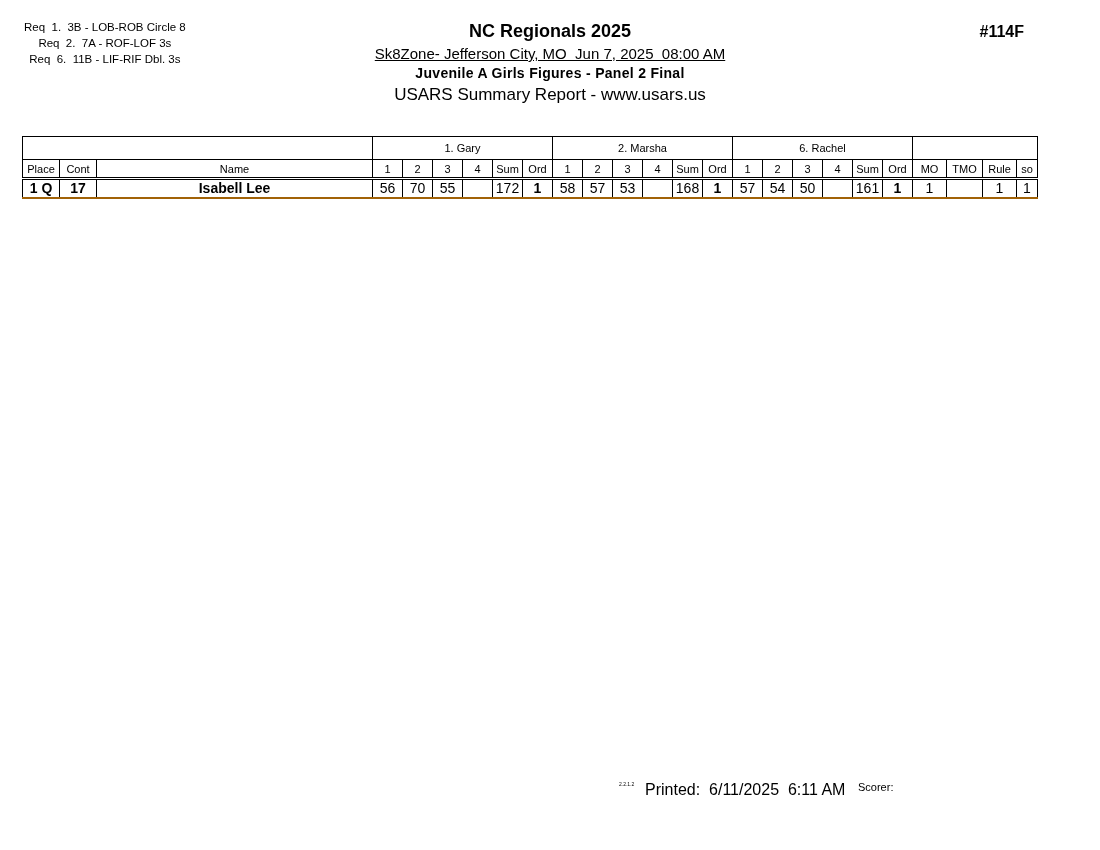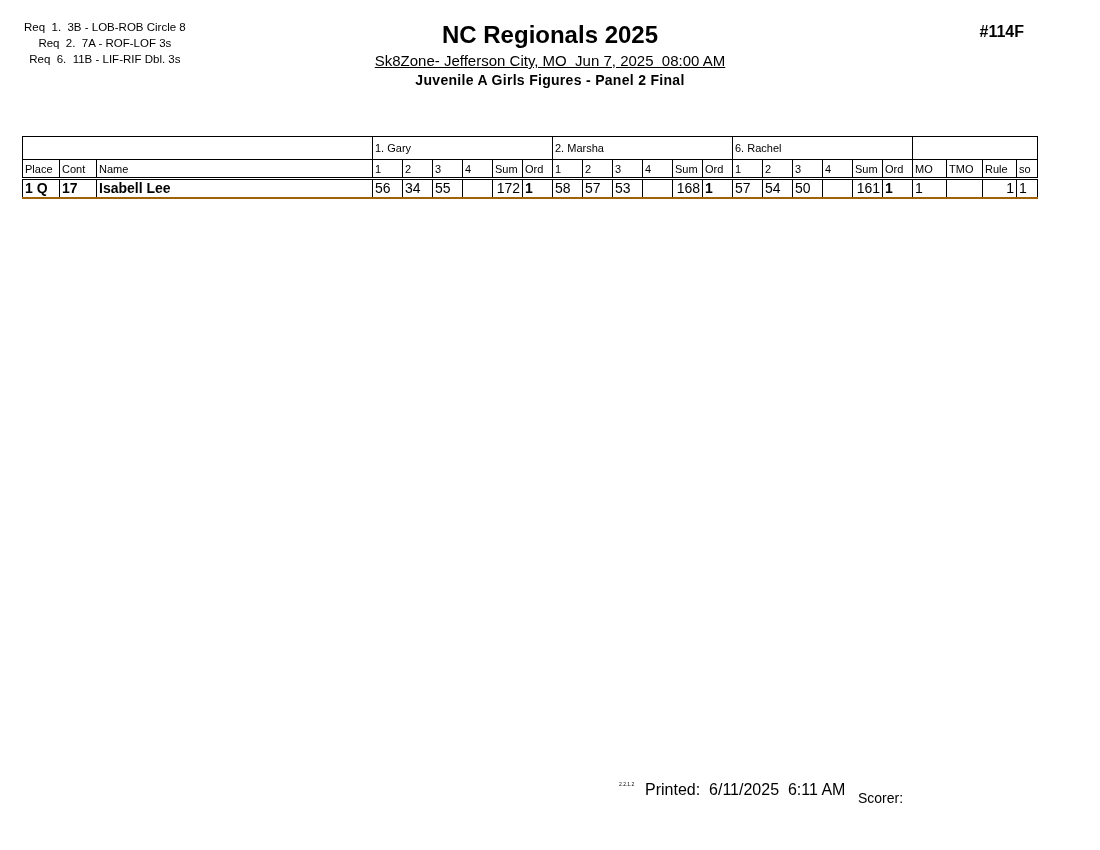--- a/index.html
+++ b/index.html
@@ -8,68 +8,69 @@
     width:1100px; height:850px; position:relative; overflow:hidden;
     font-family:"Liberation Sans", sans-serif; color:#000;
   }
   .pre { white-space:pre; }
 
   
   .req-block { position:absolute; left:24px; top:19px; font-size:11.5px; line-height:16px;text-align:center; }
 
   
   .title-block { position:absolute; left:0; top:21px; width:1100px; text-align:center; }
-  .t1 { font-size:24px; font-weight:bold; margin-bottom:3px; }
+  .t1 { font-size:18px; font-weight:bold; margin-bottom:3px; }
   .t2 { font-size:15px; margin-bottom:3px;text-decoration:underline; }
   .t3 { font-size:14px; font-weight:bold; letter-spacing:.3px; margin-bottom:4px; }
   .t4 { font-size:17px; }
 
   .event-number { position:absolute; right:76px; top:23px; font-size:16px; font-weight:bold; }
 
   
   table.results {
     position:absolute; left:22px; top:136px;
     border-collapse:collapse; table-layout:fixed;
   }
   table.results td {
-    border:1px solid #000; font-size:11px; 
+    border:1px solid #000; font-size:11px; text-align:center;
     padding:0 2px; overflow:hidden; white-space:nowrap;
   }
   tr.judge-row td { height:23px; }
   tr.head-row td  { height:19px; border-bottom:3px double #000; }
   tr.data-row td  { height:19px; font-size:14px; border-bottom:2px solid #a16207; }
 
   td.nob { border:none; background:transparent; }
   td.jbox { text-align:left; padding-left:5px; font-size:11px; }
   td.namehead { text-align:left; padding-left:4px; }
   td.ord { border-left:4px solid #000; border-right:4px solid #000; }
   tr.data-row td.ord { font-weight:bold; }
   td.sumcell { text-align:right; padding-right:3px; }
   td.rulecell { text-align:right; padding-right:4px; }
   .b { font-weight:bold; }
   td.namecell { text-align:left; padding-left:4px; }
 
   
   .footer-version { position:absolute; left:619px; top:781px; font-size:5px; }
   .footer-printed { position:absolute; left:645px; top:781px; font-size:16px; }
-  .footer-scorer  { position:absolute; left:858px; top:781px; font-size:14px;margin-top:9px; }
+  .footer-scorer  { position:absolute; left:858px; top:781px; font-size:11px; }
 </style>
 </head>
 <body>
 
 <div class="req-block">
   <div class="pre">Req  1.  3B - LOB-ROB Circle 8</div>
   <div class="pre">Req  2.  7A - ROF-LOF 3s</div>
   <div class="pre">Req  6.  11B - LIF-RIF Dbl. 3s</div>
 </div>
 
 <div class="title-block">
   <div class="t1">NC Regionals 2025</div>
   <div class="t2 pre">Sk8Zone- Jefferson City, MO  Jun 7, 2025  08:00 AM</div>
   <div class="t3">Juvenile A Girls Figures - Panel 2 Final</div>
+  <div class="t4">USARS Summary Report - www.usars.us</div>
 </div>
 
 <div class="event-number">#114F</div>
 
 <table class="results">
   <colgroup>
     <col style="width:37px">
       <col style="width:37px">
       <col style="width:276px">
     <col style="width:30px">
@@ -133,21 +134,21 @@
     <td>TMO</td>
     <td>Rule</td>
     <td>so</td>
   </tr>
   <tr class="data-row">
     <td class="b">1 Q</td>
     <td class="b">17</td>
     <td class="b namecell">Isabell Lee</td>
 
     <td>56</td>
-    <td>34</td>
+    <td>70</td>
     <td>55</td>
     <td></td>
     <td class="sumcell">172</td>
     <td class="ord">1</td>
 
     <td>58</td>
     <td>57</td>
     <td>53</td>
     <td></td>
     <td class="sumcell">168</td>

